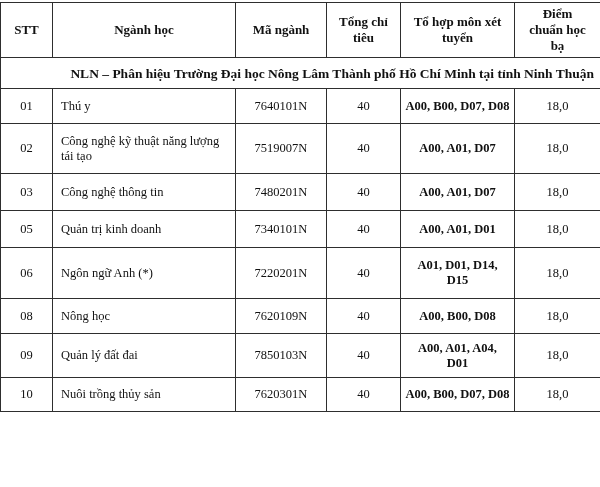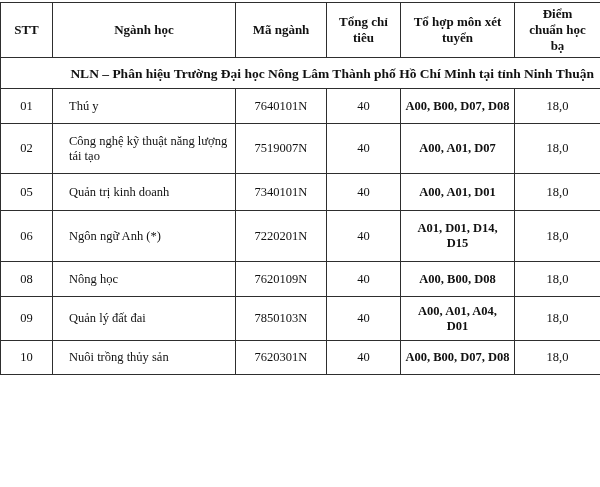--- a/index.html
+++ b/index.html
@@ -52,21 +52,21 @@
   }
 
   tbody td {
     font-size: 12.5px;
     line-height: 15px;
     text-align: center;
     padding: 2px 4px;
   }
   tbody td.cell-name {
     text-align: left;
-    padding: 2px 6px 2px 16px;
+    padding: 2px 6px 2px 8px;
   }
   tbody td.cell-combo { white-space: pre-line; font-weight: bold; }
 </style>
 </head>
 <body>
 
 <table class="adm">
   <colgroup>
     <col class="c-stt">
       <col class="c-name">
@@ -95,20 +95,28 @@
       <td class="cell-name">Thú y</td>
       <td>7640101N</td>
       <td>40</td>
       <td class="cell-combo">A00, B00, D07, D08</td>
       <td>18,0</td>
     </tr>
     <tr style="height:50px">
       <td>02</td>
       <td class="cell-name">Công nghệ kỹ thuật năng lượng tái tạo</td>
       <td>7519007N</td>
+      <td>40</td>
+      <td class="cell-combo">A00, A01, D07</td>
+      <td>18,0</td>
+    </tr>
+    <tr style="height:37px">
+      <td>03</td>
+      <td class="cell-name">Công nghệ thông tin</td>
+      <td>7480201N</td>
       <td>40</td>
       <td class="cell-combo">A00, A01, D07</td>
       <td>18,0</td>
     </tr>
     <tr style="height:37px">
       <td>05</td>
       <td class="cell-name">Quản trị kinh doanh</td>
       <td>7340101N</td>
       <td>40</td>
       <td class="cell-combo">A00, A01, D01</td>

